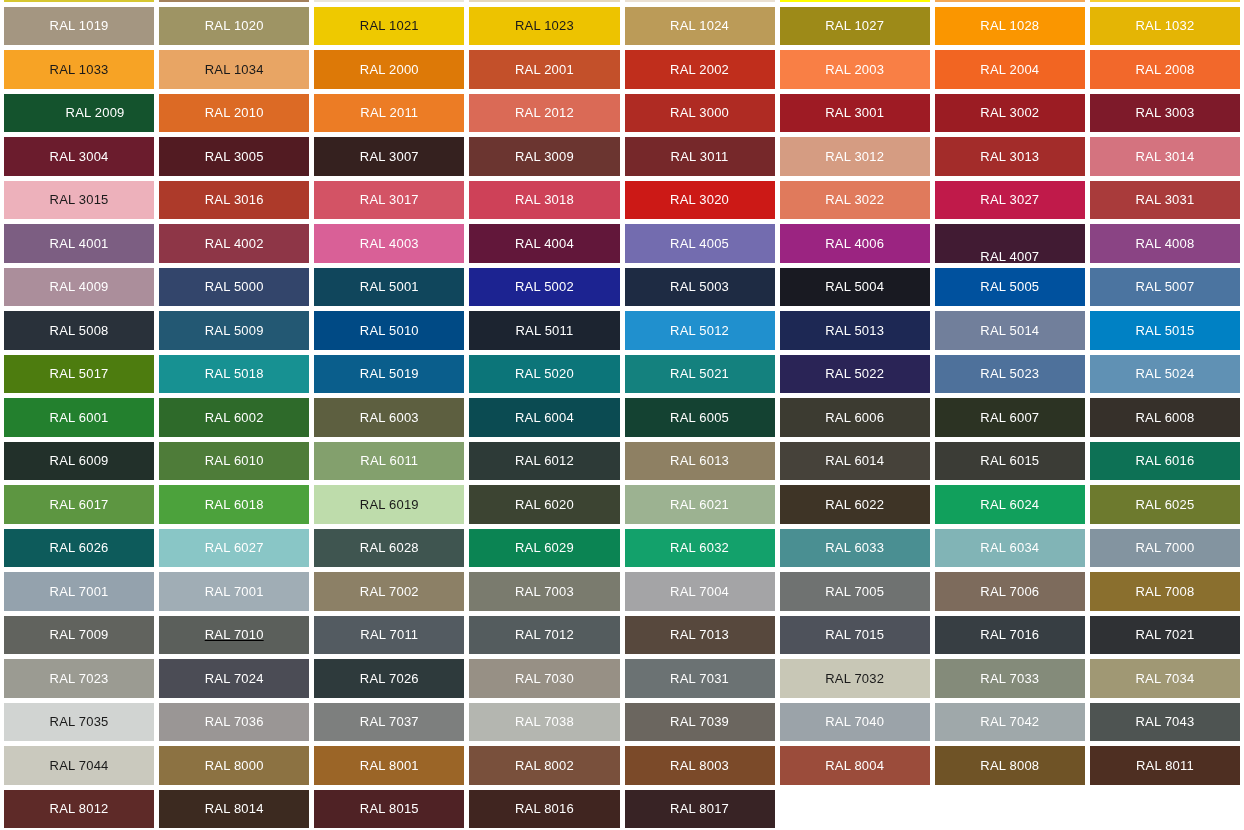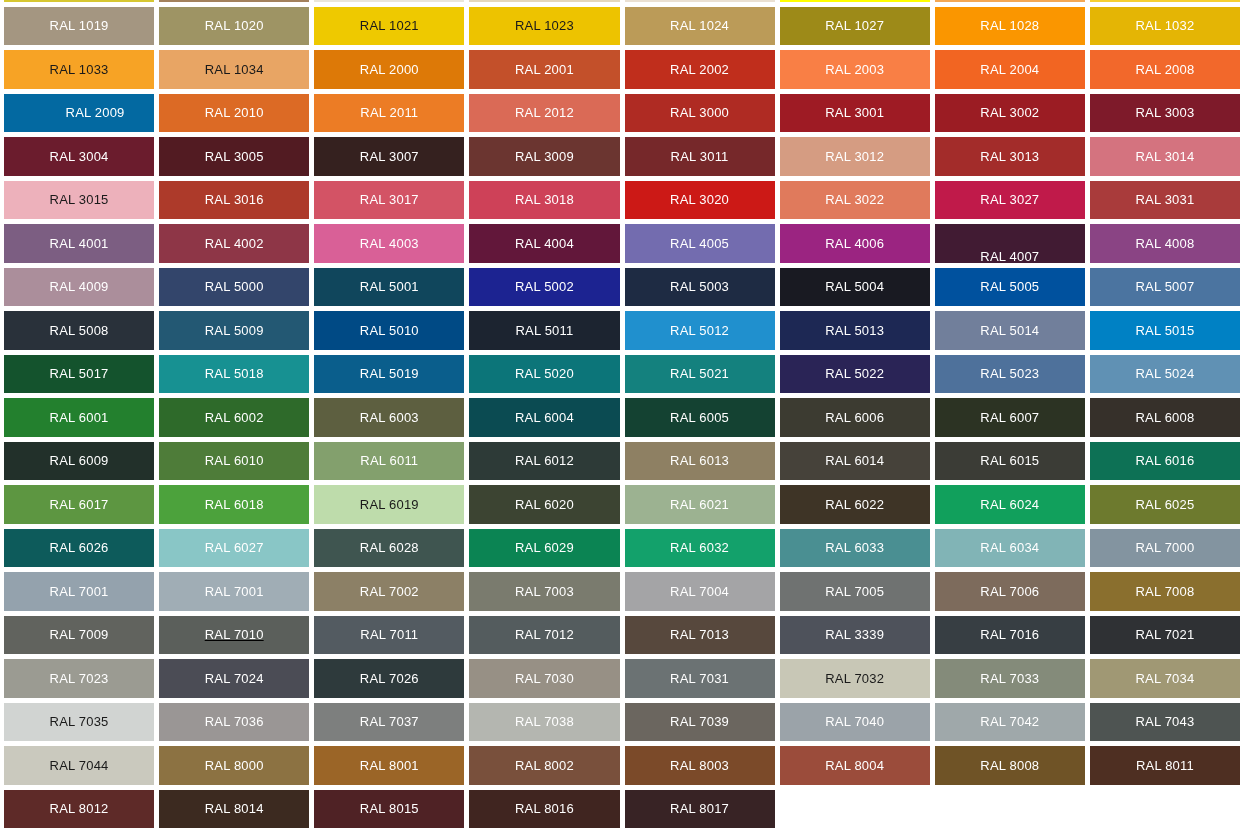--- a/index.html
+++ b/index.html
@@ -108,21 +108,21 @@
       </div>
       <div class="swatch light-text" style="background: rgb(249, 127, 69);">
         <span class="label">RAL 2003</span>
       </div>
       <div class="swatch light-text" style="background: rgb(242, 101, 34);">
         <span class="label">RAL 2004</span>
       </div>
       <div class="swatch light-text" style="background: rgb(242, 104, 43);">
         <span class="label">RAL 2008</span>
       </div>
-      <div class="swatch light-text" style="background: #0369a1; padding-left: 32px;">
+      <div class="swatch light-text" style="background: #14532d; padding-left: 32px;">
         <span class="label">RAL 2009</span>
       </div>
       <div class="swatch light-text" style="background: rgb(220, 106, 37);">
         <span class="label">RAL 2010</span>
       </div>
       <div class="swatch light-text" style="background: rgb(236, 124, 37);">
         <span class="label">RAL 2011</span>
       </div>
       <div class="swatch light-text" style="background: rgb(218, 106, 86);">
         <span class="label">RAL 2012</span>
@@ -252,21 +252,21 @@
       </div>
       <div class="swatch light-text" style="background: rgb(29, 40, 84);">
         <span class="label">RAL 5013</span>
       </div>
       <div class="swatch light-text" style="background: rgb(113, 127, 155);">
         <span class="label">RAL 5014</span>
       </div>
       <div class="swatch light-text" style="background: rgb(0, 129, 196);">
         <span class="label">RAL 5015</span>
       </div>
-      <div class="swatch light-text" style="background: #14532d;">
+      <div class="swatch light-text" style="background: #4d7c0f;">
         <span class="label">RAL 5017</span>
       </div>
       <div class="swatch light-text" style="background: rgb(23, 145, 146);">
         <span class="label">RAL 5018</span>
       </div>
       <div class="swatch light-text" style="background: rgb(10, 94, 140);">
         <span class="label">RAL 5019</span>
       </div>
       <div class="swatch light-text" style="background: rgb(12, 117, 121);">
         <span class="label">RAL 5020</span>
@@ -412,21 +412,21 @@
       <div class="swatch light-text" style="background: rgb(83, 91, 97);">
         <span class="label">RAL 7011</span>
       </div>
       <div class="swatch light-text" style="background: rgb(84, 92, 94);">
         <span class="label">RAL 7012</span>
       </div>
       <div class="swatch light-text" style="background: rgb(87, 72, 61);">
         <span class="label">RAL 7013</span>
       </div>
       <div class="swatch light-text" style="background: rgb(78, 82, 91);">
-        <span class="label">RAL 3339</span>
+        <span class="label">RAL 7015</span>
       </div>
       <div class="swatch light-text" style="background: rgb(55, 62, 67);">
         <span class="label">RAL 7016</span>
       </div>
       <div class="swatch light-text" style="background: rgb(47, 49, 52);">
         <span class="label">RAL 7021</span>
       </div>
       <div class="swatch light-text" style="background: rgb(155, 155, 146);">
         <span class="label">RAL 7023</span>
       </div>

